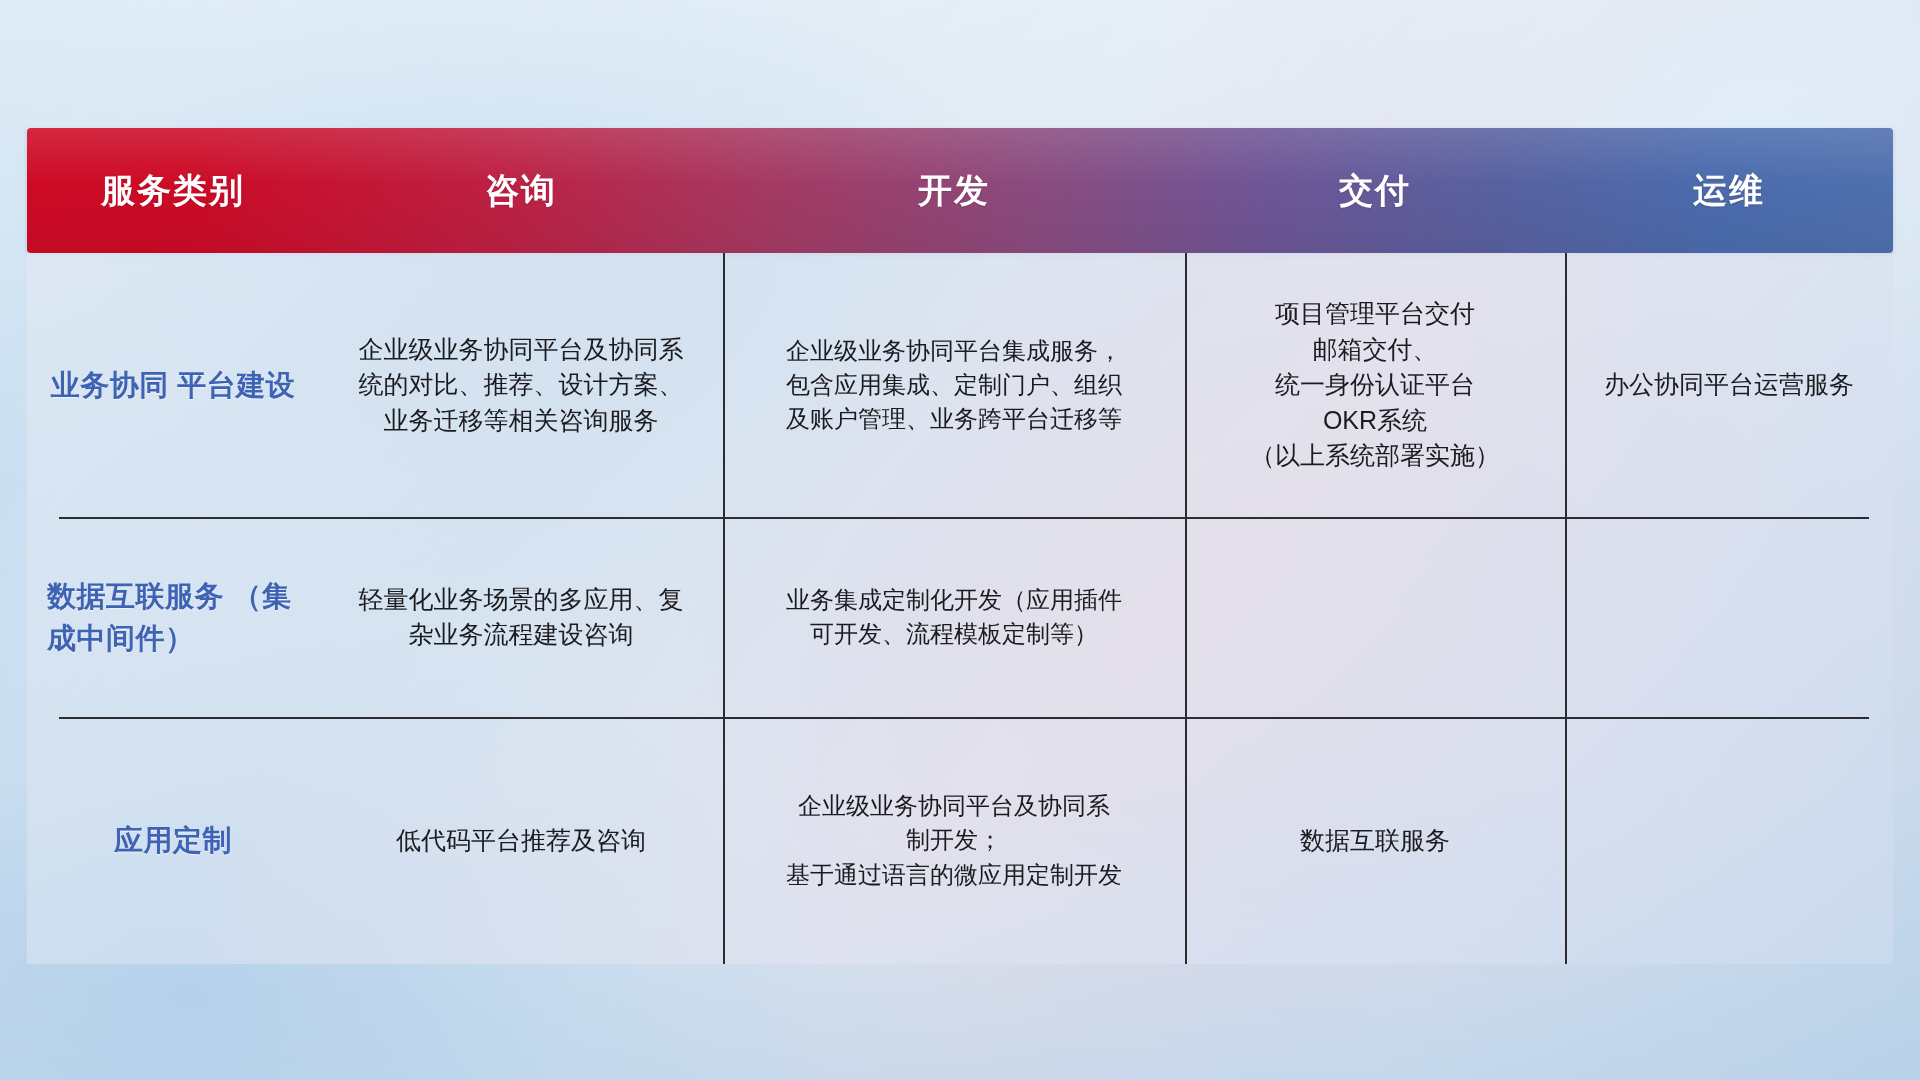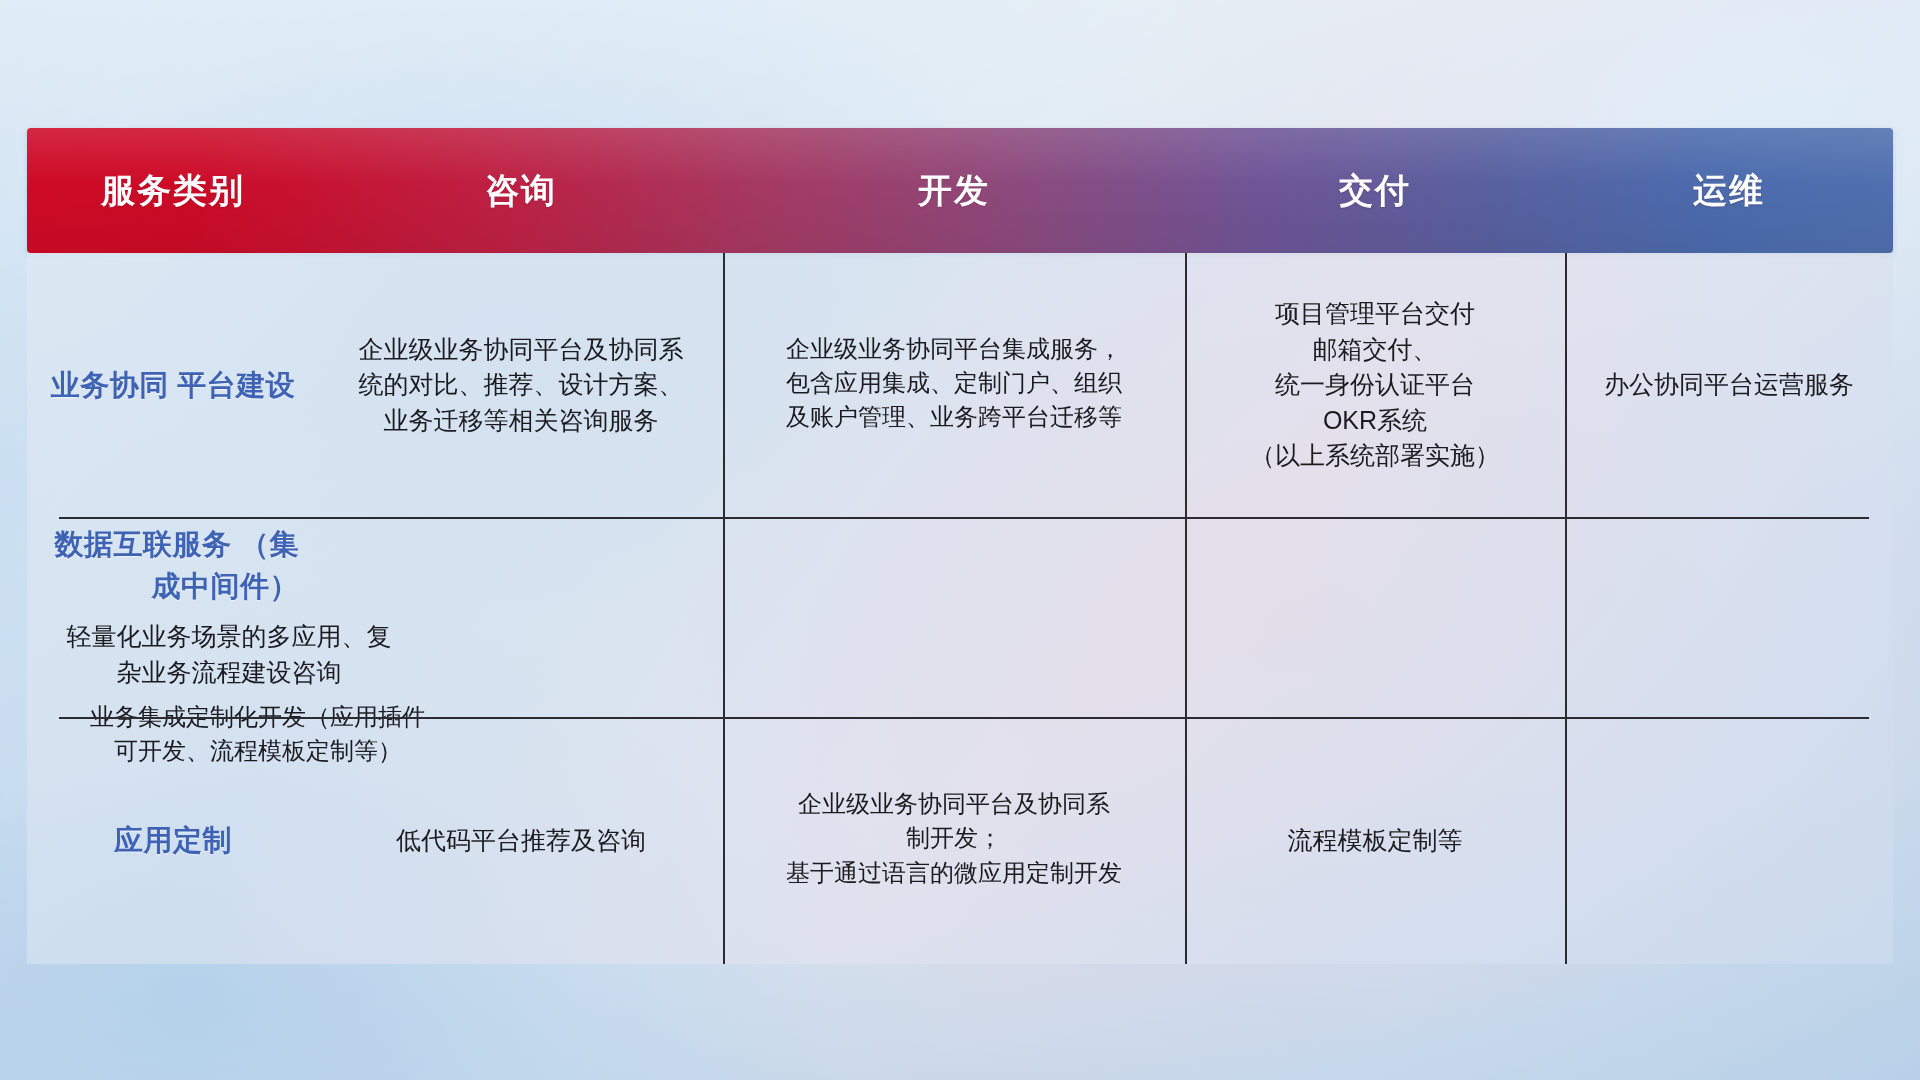--- a/index.html
+++ b/index.html
@@ -62,36 +62,36 @@
     position:absolute; left:0; top:125px; width:100%; height:711px;
     background:linear-gradient(135deg,
         rgba(222,232,243,0.78) 0%,
         rgba(214,226,240,0.70) 30%,
         rgba(226,226,238,0.72) 58%,
         rgba(214,224,240,0.74) 80%,
         rgba(205,219,237,0.76) 100%);
   }
   .row{ position:absolute; left:0; width:100%; display:flex; }
   .row.r1{ top:0;   height:264px; }
-  .row.r2{ top:264px; height:200px;flex-direction:column; }
+  .row.r2{ top:264px; height:200px; }
   .row.r3{ top:464px; height:247px; }
 
   .cell{
     display:flex; align-items:center; justify-content:center;
     padding:6px 20px; position:relative;
   }
   .c0{ width:292px; }
   .c1{ width:404px; }
-  .c2{ width:462px;font-family:Liberation Mono, monospace; }
+  .c2{ width:462px; }
   .c3{ width:380px; }
   .c4{ width:328px; }
 
   .rowlabel{
     color:#3f63b4; font-weight:bold; font-size:29px;
-    line-height:1.45; text-align:right; letter-spacing:0.5px;
+    line-height:1.45; text-align:left; letter-spacing:0.5px;
     text-shadow:0 1px 1px rgba(255,255,255,0.6);
   }
   .celltext{
     color:#1b1b1f; font-size:25px; line-height:1.42;
     text-align:center; white-space:pre-line;
   }
   .celltext.wide{ font-size:24px; }
 
   
   .vline{ position:absolute; width:2px; background:#2b2b30; top:0; bottom:0; }
@@ -170,21 +170,21 @@
       </div>
       <div class="cell c1">
         <span class="celltext">低代码平台推荐及咨询</span>
       </div>
       <div class="cell c2">
         <span class="celltext wide">企业级业务协同平台及协同系
 制开发；
 基于通过语言的微应用定制开发</span>
       </div>
       <div class="cell c3">
-        <span class="celltext">流程模板定制等</span>
+        <span class="celltext">数据互联服务</span>
       </div>
       <div class="cell c4">
         <span class="celltext"></span>
       </div>
     </div>
 
     <div id="grid">
       <div class="vline" style="left:696px;"></div>
       <div class="vline" style="left:1158px;"></div>
       <div class="vline" style="left:1538px;"></div>

